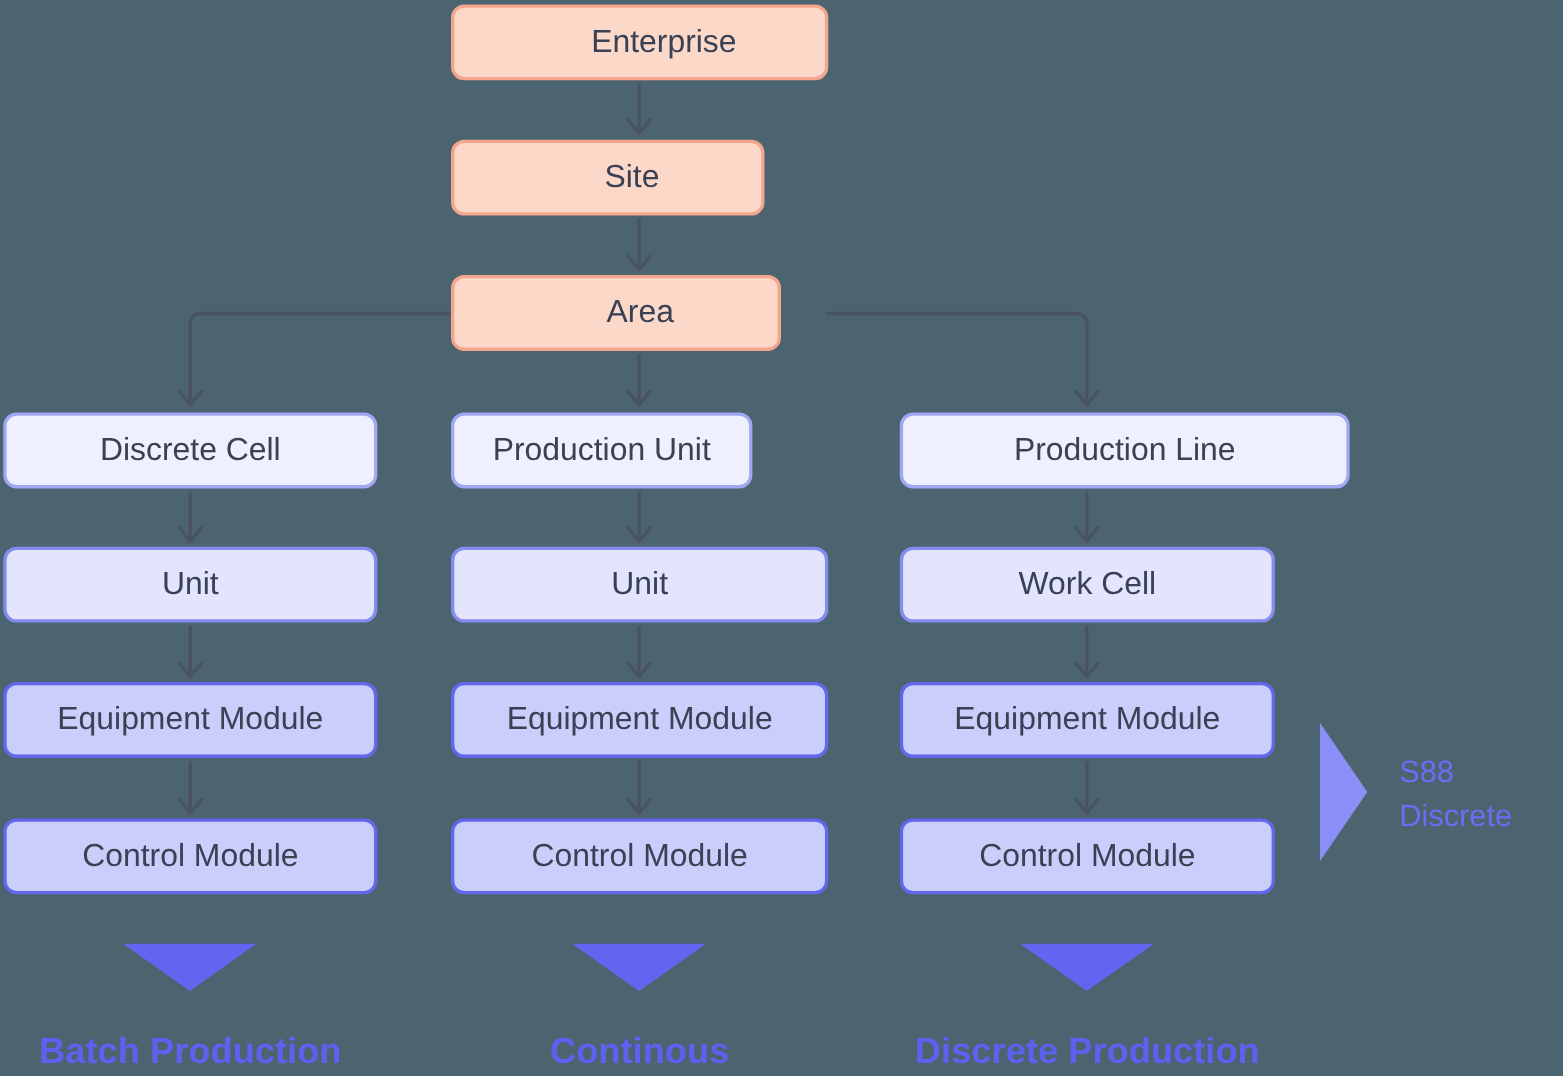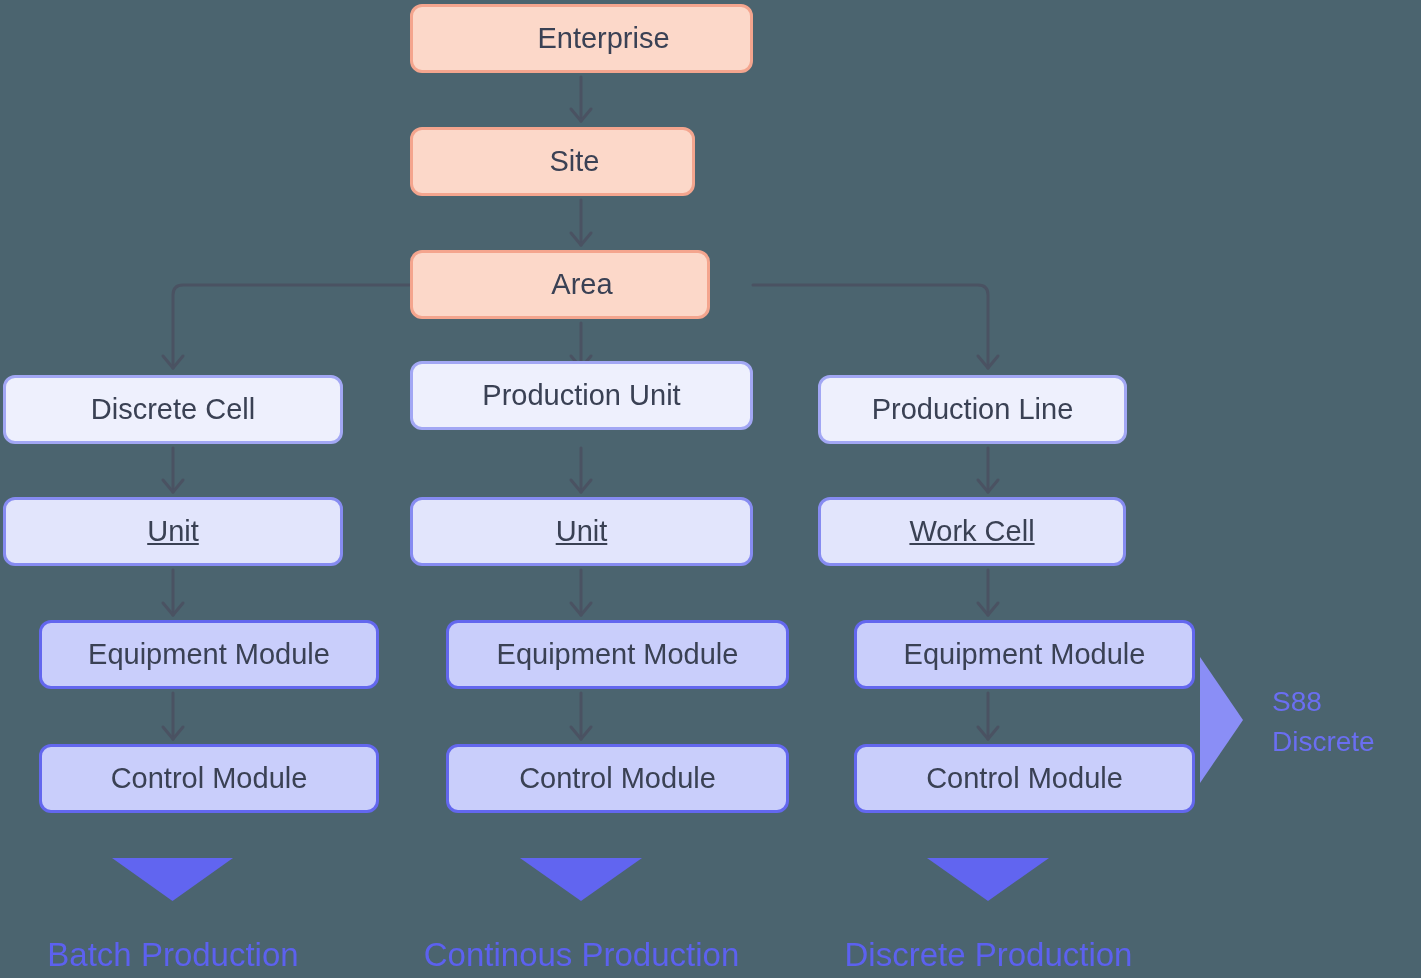--- a/index.html
+++ b/index.html
@@ -37,29 +37,29 @@
     border: 3px solid;
     border-radius: 12px;
     display: flex;
     align-items: center;
     justify-content: center;
     font-size: 29px;
     color: var(--text-dark, #3a4154);
   }
   .peach { background: var(--peach-fill, #fcd8c9); border-color: var(--peach-border, #f4a58e); padding-left: 44px; }
   .t1    { background: var(--tier1-fill, #eef0fd); border-color: var(--tier1-border, #a2a7f4); }
-  .t2    { background: var(--tier2-fill, #e2e5fc); border-color: var(--tier2-border, #868bf1); text-decoration: underline; }
-  .t34   { background: var(--tier3-fill, #c9cefb); border-color: var(--tier3-border, #6367ee); margin-left: 36px; }
+  .t2    { background: var(--tier2-fill, #e2e5fc); border-color: var(--tier2-border, #868bf1); }
+  .t34   { background: var(--tier3-fill, #c9cefb); border-color: var(--tier3-border, #6367ee); }
 
   .footer-label {
     position: absolute;
     top: 936px;
     text-align: center;
     font-size: 33px;
-    font-weight: 400;
+    font-weight: 700;
     color: var(--accent-text, #5c61ef);
   }
   .s88-label {
     position: absolute;
     left: 1272px;
     top: 682px;
     font-size: 28px;
     font-weight: 500;
     line-height: 40px;
     color: var(--s88-text, #6a6ef2);
@@ -145,27 +145,27 @@
 
   <div class="node peach" style="left:410px; top:4px;   width:343px;">Enterprise</div>
   <div class="node peach" style="left:410px; top:127px; width:285px;">Site</div>
   <div class="node peach" style="left:410px; top:250px; width:300px;">Area</div>
 
   <div class="node t1" style="left:3px; top:375px; width:340px;">Discrete Cell</div>
   <div class="node t2" style="left:3px; top:497px; width:340px;">Unit</div>
   <div class="node t34" style="left:3px; top:620px; width:340px;">Equipment Module</div>
   <div class="node t34" style="left:3px; top:744px; width:340px;">Control Module</div>
 
-  <div class="node t1" style="left:410px; top:361px; width:343px;">Production Unit</div>
+  <div class="node t1" style="left:410px; top:375px; width:274px;">Production Unit</div>
   <div class="node t2" style="left:410px; top:497px; width:343px;">Unit</div>
   <div class="node t34" style="left:410px; top:620px; width:343px;">Equipment Module</div>
   <div class="node t34" style="left:410px; top:744px; width:343px;">Control Module</div>
 
-  <div class="node t1" style="left:818px; top:375px; width:309px;">Production Line</div>
-  <div class="node t2" style="left:818px; top:497px; width:308px;">Work Cell</div>
+  <div class="node t1" style="left:818px; top:375px; width:409px;">Production Line</div>
+  <div class="node t2" style="left:818px; top:497px; width:341px;">Work Cell</div>
   <div class="node t34" style="left:818px; top:620px; width:341px;">Equipment Module</div>
   <div class="node t34" style="left:818px; top:744px; width:341px;">Control Module</div>
 
   <div class="footer-label" style="left:3px;   width:340px;">Batch Production</div>
   <div class="footer-label" style="left:410px; width:343px;">Continous Production</div>
   <div class="footer-label" style="left:818px; width:341px;">Discrete Production</div>
 
   <div class="s88-label">
     <div>S88</div>
     <div>Discrete</div>

